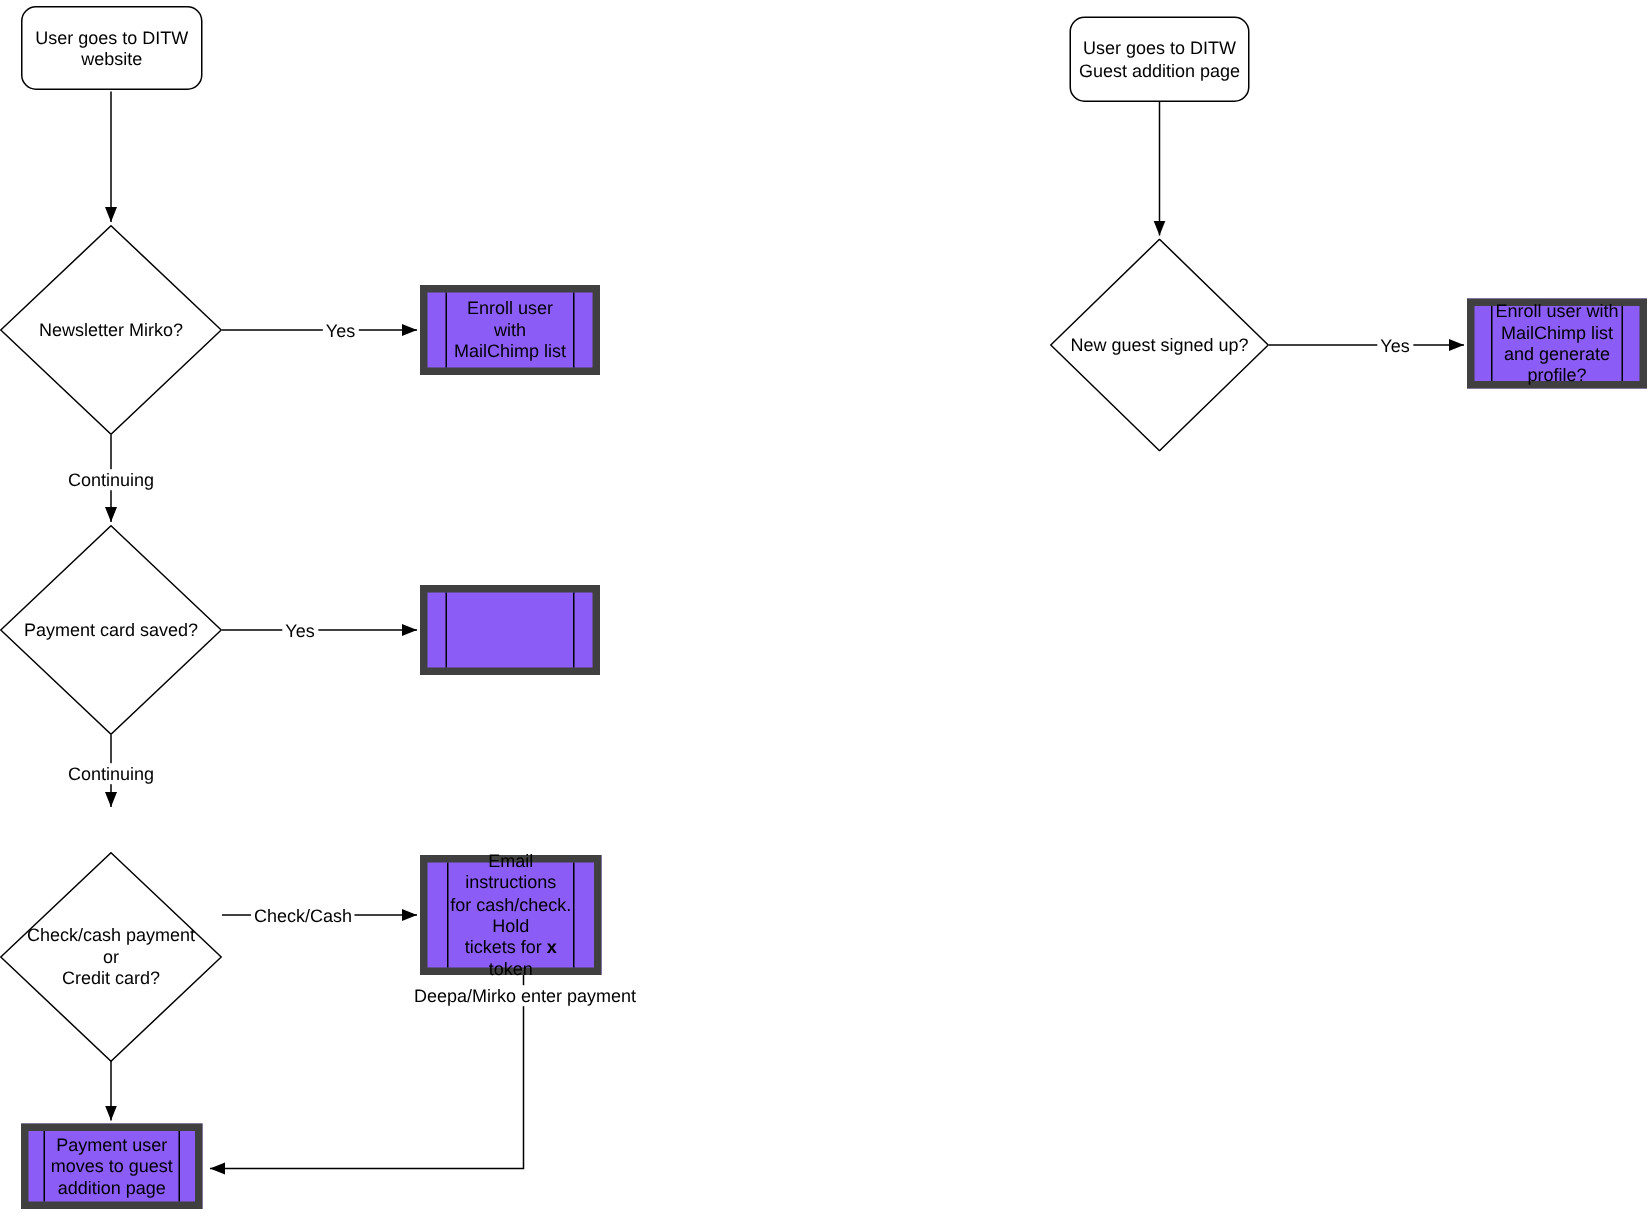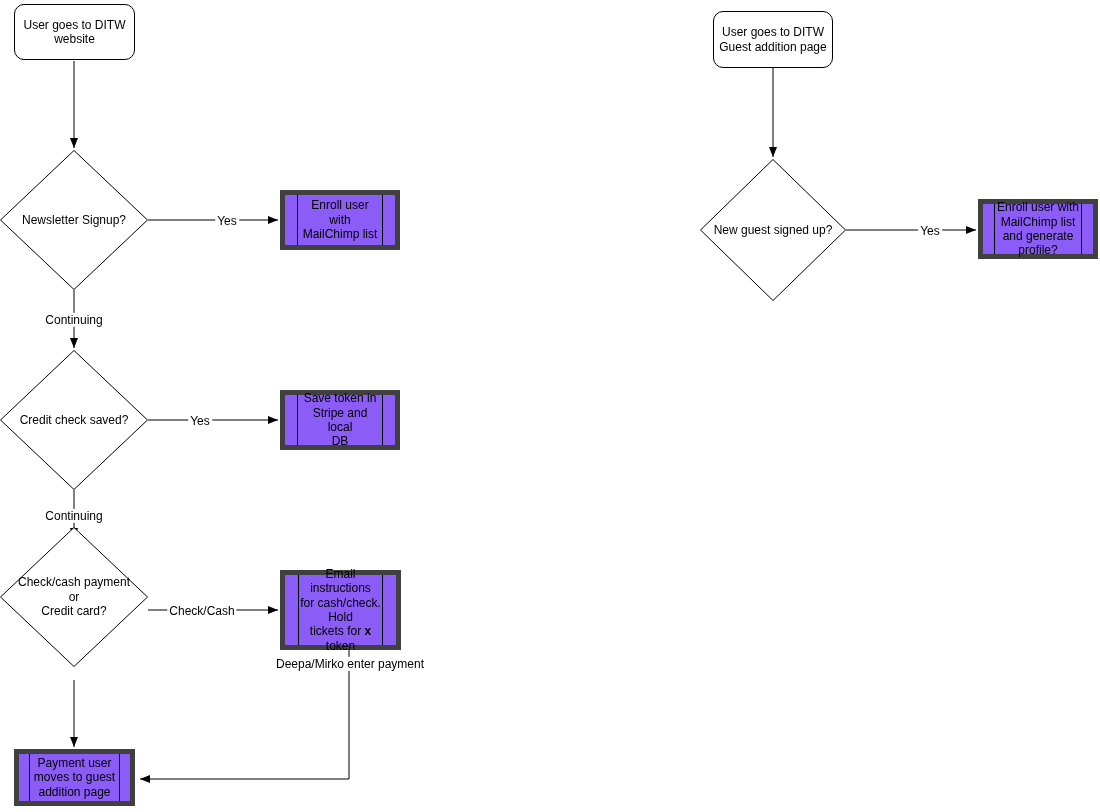--- a/index.html
+++ b/index.html
@@ -55,46 +55,43 @@
 
   <div class="node rounded" style="left:14px;top:4px;width:121px;height:56px">
     <span class="node-text">User goes to DITW
 website</span>
   </div>
 
   <div class="node diamond" style="left:0px;top:150px;width:148px;height:140px">
     <svg width="148" height="140">
       <polygon points="74,0.5 147.5,70 74,139.5 0.5,70"></polygon>
     </svg>
-    <span class="node-text">Newsletter Signup?</span>
+    <span class="node-text">Newsletter Mirko?</span>
   </div>
 
   <div class="node process" style="left:280px;top:190px;width:120px;height:60px">
     <i class="bar" style="left:12px"></i>
     <i class="bar" style="right:12px"></i>
     <span class="node-text">Enroll user with
 MailChimp list</span>
   </div>
 
   <div class="node diamond" style="left:0px;top:350px;width:148px;height:140px">
     <svg width="148" height="140">
       <polygon points="74,0.5 147.5,70 74,139.5 0.5,70"></polygon>
     </svg>
-    <span class="node-text">Credit check saved?</span>
+    <span class="node-text">Payment card saved?</span>
   </div>
 
   <div class="node process" style="left:280px;top:390px;width:120px;height:60px">
     <i class="bar" style="left:12px"></i>
     <i class="bar" style="right:12px"></i>
-    <span class="node-text">Save token in
-Stripe and local
-DB</span>
   </div>
 
-  <div class="node diamond" style="left:0px;top:527px;width:148px;height:140px">
+  <div class="node diamond" style="left:0px;top:568px;width:148px;height:140px">
     <svg width="148" height="140">
       <polygon points="74,0.5 147.5,70 74,139.5 0.5,70"></polygon>
     </svg>
     <span class="node-text" style="width:150px">Check/cash payment
 or
 Credit card?</span>
   </div>
 
   <div class="node process" style="left:280px;top:570px;width:121px;height:80px">
     <i class="bar" style="left:13px"></i>

